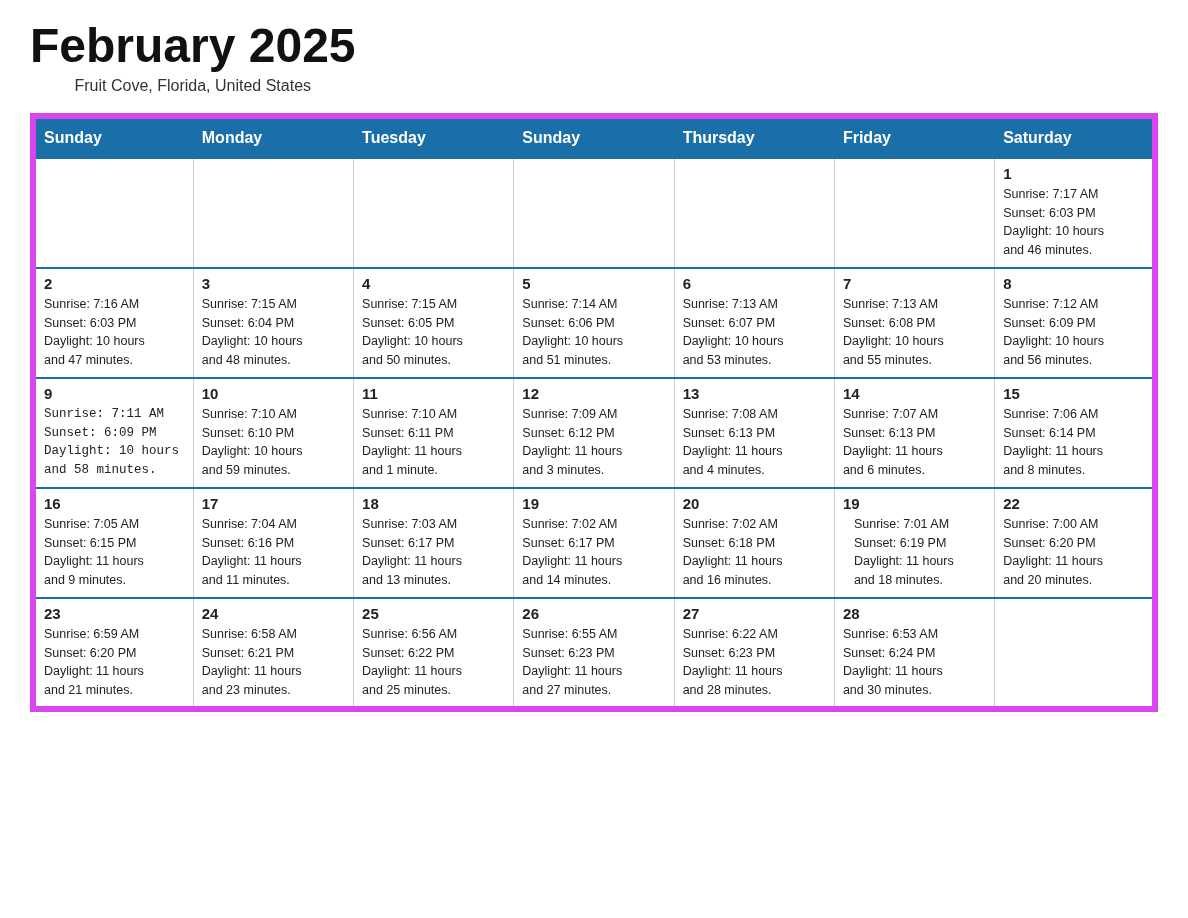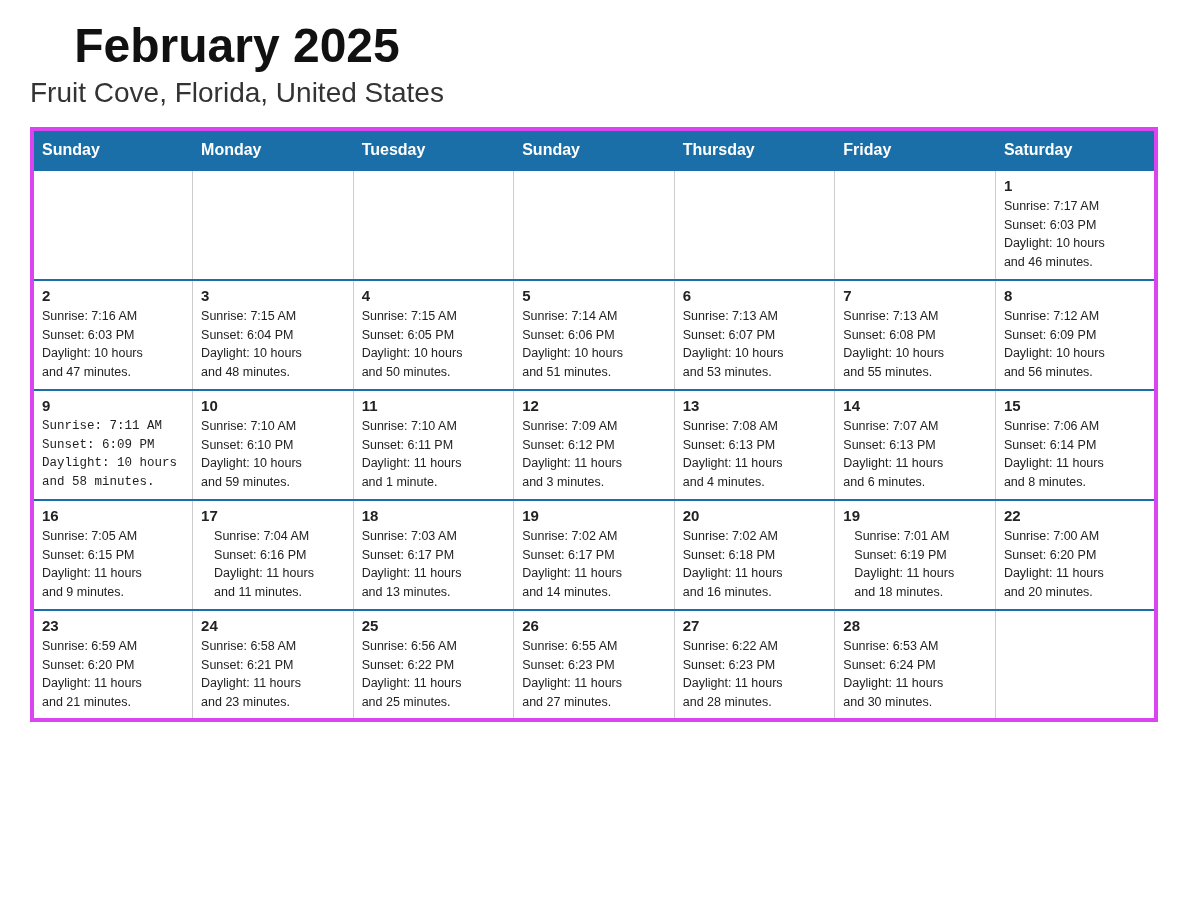--- a/index.html
+++ b/index.html
@@ -42,28 +42,28 @@
     .title-area {
       text-align: center;
     }
     .month-title {
       font-size: 48px;
       font-weight: bold;
       color: #111;
       line-height: 1.1;
     }
     .location-title {
-      font-size: 28px;
+      font-size: 16px;
       color: #333;
       margin-top: 4px;
     }
     .calendar-table {
       width: 100%;
       border-collapse: collapse;
-      border: 4px solid #d946ef;
+      border: 6px solid #d946ef;
     }
     .calendar-table th {
       background-color: #1a6fa8;
       color: #fff;
       font-size: 16px;
       font-weight: bold;
       padding: 10px 8px;
       text-align: left;
       border: 1px solid #1a6fa8;
     }
@@ -239,21 +239,21 @@
       <tr class="week-row">
         <td>
           <span class="day-number">16</span>
           <div class="day-info" style="white-space: pre-line;">Sunrise: 7:05 AM
 Sunset: 6:15 PM
 Daylight: 11 hours
 and 9 minutes.</div>
         </td>
         <td>
           <span class="day-number">17</span>
-          <div class="day-info" style="white-space: pre-line; margin-left: 13px;">Sunrise: 7:04 AM
+          <div class="day-info" style="white-space: pre-line;">Sunrise: 7:04 AM
 Sunset: 6:16 PM
 Daylight: 11 hours
 and 11 minutes.</div>
         </td>
         <td>
           <span class="day-number">18</span>
           <div class="day-info" style="white-space: pre-line;">Sunrise: 7:03 AM
 Sunset: 6:17 PM
 Daylight: 11 hours
 and 13 minutes.</div>

